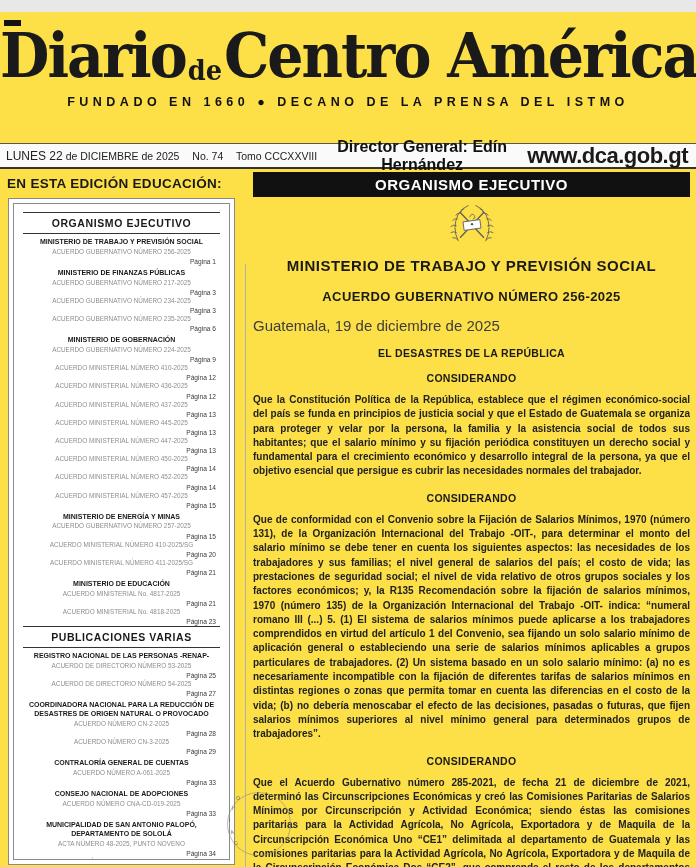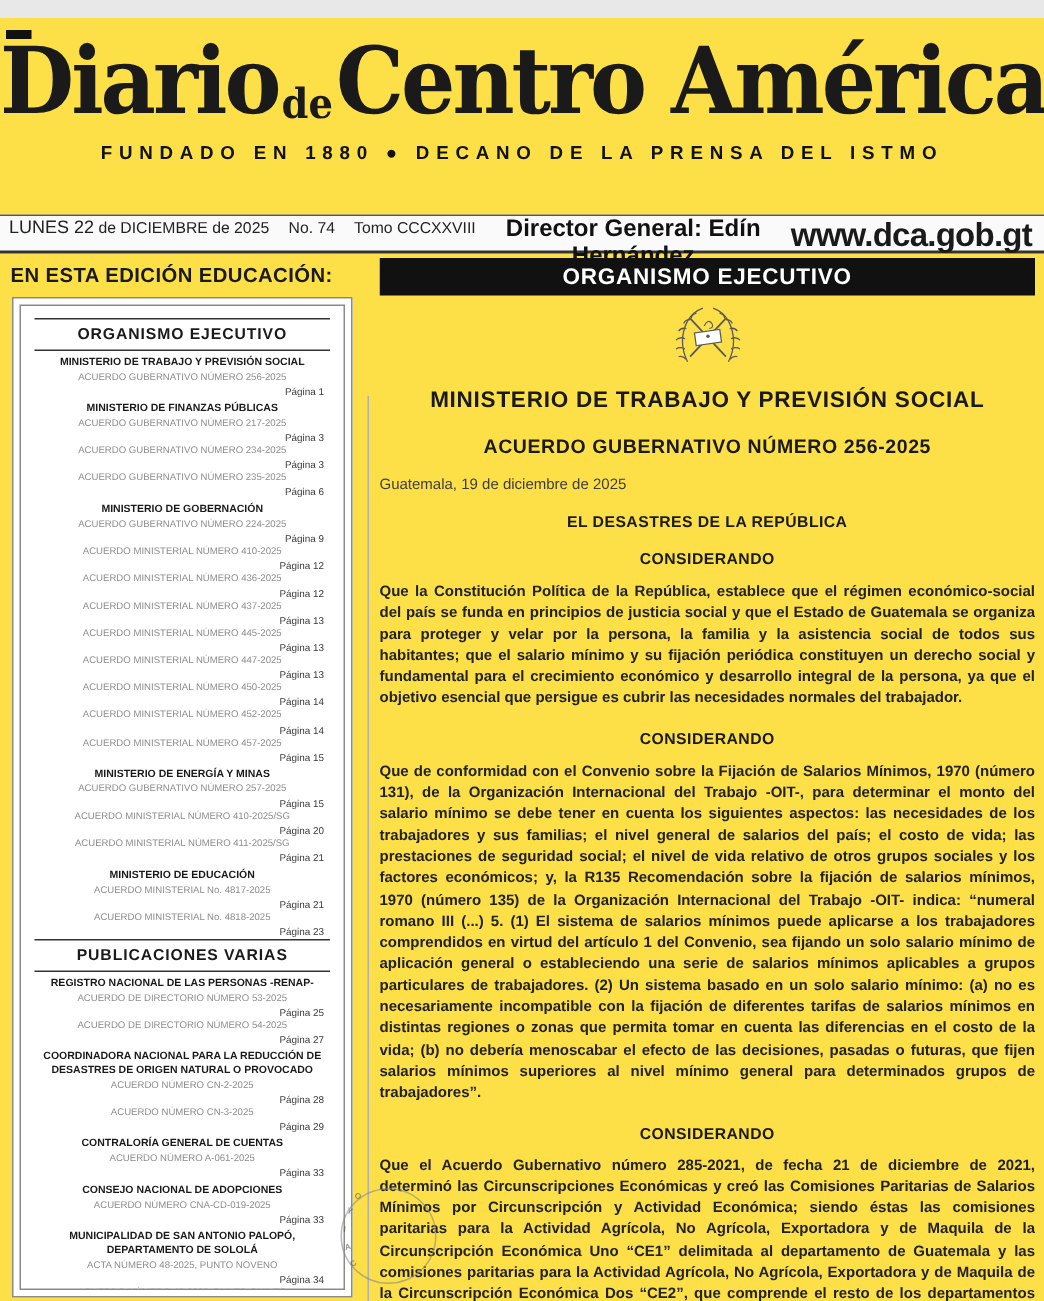--- a/index.html
+++ b/index.html
@@ -18,21 +18,21 @@
     letter-spacing:-2px;transform:scaleY(1.08);line-height:1;white-space:nowrap;
   }
   .masthead-title .small-de{font-size:0.45em;vertical-align:-0.12em;letter-spacing:0;padding:0 2px;}
   .tagline{
     margin-top:12px;font-size:12.5px;font-weight:bold;letter-spacing:4.5px;color:#111;
   }
   
   .datebar{
     position:absolute;top:131px;left:0;width:100%;height:26px;
     border-top:1px solid #555;border-bottom:2.5px solid #333;background:#fafafa;
-    display:flex;align-items:flex-start;box-sizing:border-box;
+    display:flex;align-items:center;box-sizing:border-box;
   }
   .datebar-left{font-size:10.5px;color:#222;padding-left:6px;white-space:nowrap;}
   .datebar-left .date-main{font-size:12px;}
   .datebar-left .sep{display:inline-block;width:10px;}
   .datebar-center{flex:1;text-align:center;font-size:16px;font-weight:bold;color:#111;}
   .datebar-right{font-size:22px;font-weight:bold;padding-right:8px;letter-spacing:-0.5px;}
 
   
   .sidebar-heading{position:absolute;left:7px;top:164px;font-size:13.5px;font-weight:bold;letter-spacing:0.3px;}
   .toc-box{
@@ -55,21 +55,21 @@
   
   .column-divider{position:absolute;left:245px;top:252px;bottom:0;width:1px;background:#b0b0b0;}
   .main-col{position:absolute;left:253px;top:160px;width:437px;height:707px;overflow:hidden;}
   .banner{
     background:#111;color:#fff;text-align:center;font-size:15px;font-weight:bold;
     letter-spacing:0.5px;padding:4px 0;margin-bottom:5px;
   }
   .coat{width:100%;text-align:center;}
   .ministry-title{font-size:15px;font-weight:bold;text-align:center;letter-spacing:0.5px;margin-top:5px;}
   .decree-title{font-size:13px;font-weight:bold;text-align:center;letter-spacing:0.4px;margin-top:15px;}
-  .place-date{font-size:10px;color:#3d3d3d;margin-top:13px;}
+  .place-date{font-size:15px;color:#3d3d3d;margin-top:13px;}
   .block-h{font-size:10.5px;font-weight:bold;text-align:center;margin:13px 0 0 0;letter-spacing:0.3px;}
   .block-p{
     font-size:10px;line-height:14.3px;text-align:justify;color:#222;
     margin:9px 0 0 0;
     font-weight:bold;
   }
   
   .stamp{
     position:absolute;left:227px;top:780px;width:62px;height:62px;border-radius:50%;
     border:1.5px solid #8a8a8a;opacity:0.6;z-index:5;background:transparent;
@@ -78,21 +78,21 @@
 </style>
 </head>
 <body>
 
 <div class="page">
 
   <div class="corner-mark"></div>
 
   <div class="masthead">
     <div class="masthead-title"><span>Diario</span><span class="small-de">de</span><span>Centro América</span></div>
-    <div class="tagline">FUNDADO EN 1880 ● DECANO DE LA PRENSA DEL ISTMO</div>
+    <div class="tagline">FUNDADO EN 1660 ● DECANO DE LA PRENSA DEL ISTMO</div>
   </div>
 
   <div class="datebar">
     <div class="datebar-left">
       <span class="date-main">LUNES 22</span>
       <span>de DICIEMBRE de 2025</span><span class="sep"></span>
       <span>No. 74</span><span class="sep"></span>
       <span>Tomo CCCXXVIII</span>
     </div>
     <div class="datebar-center">Director General: Edín Hernández</div>

